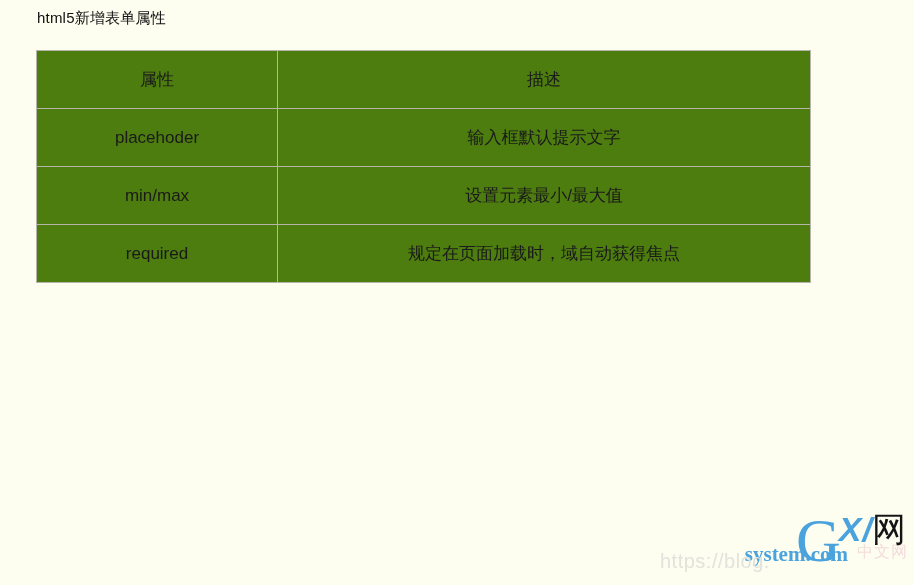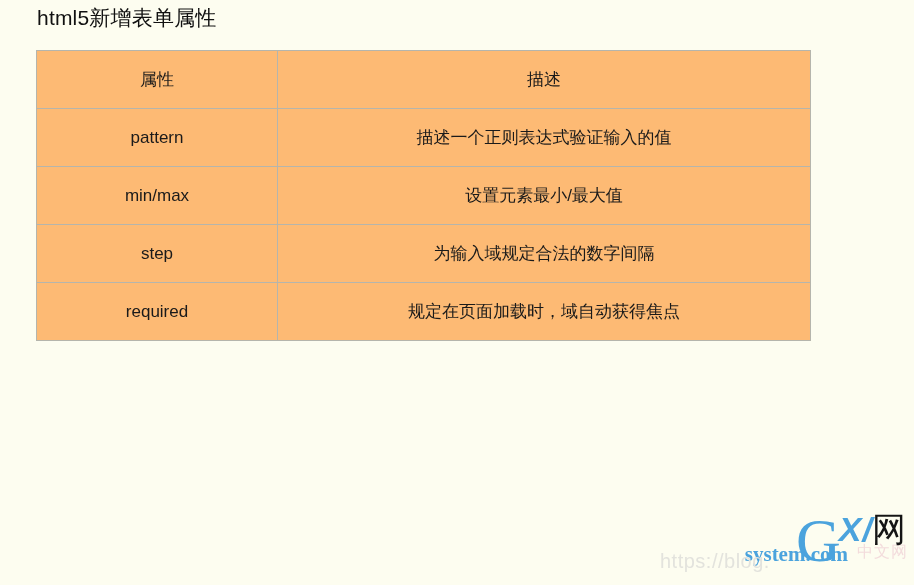--- a/index.html
+++ b/index.html
@@ -12,21 +12,21 @@
     background: #fdfdf0;
     font-family: "Liberation Sans", "DejaVu Sans", sans-serif;
     color: #1a1a1a;
     overflow: hidden;
     position: relative;
   }
   #page-title {
     position: absolute;
     left: 37px;
     top: 6px;
-    font-size: 21px;
+    font-size: 15px;
     line-height: 24px;
     letter-spacing: 0.2px;
     color: #111111;
     white-space: nowrap;
   }
   #attr-table {
     position: absolute;
     left: 36px;
     top: 50px;
     width: 774px;
@@ -40,21 +40,21 @@
   #attr-table td {
     border: 1px solid #b5b5ac;
     height: 57px;
     padding: 0 6px;
     text-align: center;
     vertical-align: middle;
     font-weight: normal;
     font-size: 17px;
     line-height: 24px;
     color: #1a1a1a;
-    background: #fdba74;
+    background: #4d7c0f;
     overflow: hidden;
     white-space: nowrap;
   }
   #attr-table th {
     font-size: 17px;
   }
   .cell-desc {
     font-size: 16.5px;
   }
   #wm-ghost {
@@ -138,30 +138,26 @@
     <col class="col-desc">
   </colgroup>
   <thead>
     <tr>
       <th class="cell-attr">属性</th>
       <th class="cell-desc">描述</th>
     </tr>
   </thead>
   <tbody>
     <tr>
-      <td class="cell-attr">pattern</td>
-      <td class="cell-desc">描述一个正则表达式验证输入的值</td>
+      <td class="cell-attr">placehoder</td>
+      <td class="cell-desc">输入框默认提示文字</td>
     </tr>
     <tr>
       <td class="cell-attr">min/max</td>
       <td class="cell-desc">设置元素最小/最大值</td>
-    </tr>
-    <tr>
-      <td class="cell-attr">step</td>
-      <td class="cell-desc">为输入域规定合法的数字间隔</td>
     </tr>
     <tr>
       <td class="cell-attr">required</td>
       <td class="cell-desc">规定在页面加载时，域自动获得焦点</td>
     </tr>
   </tbody>
 </table>
 
 <div id="wm-ghost">中文网</div>
 

